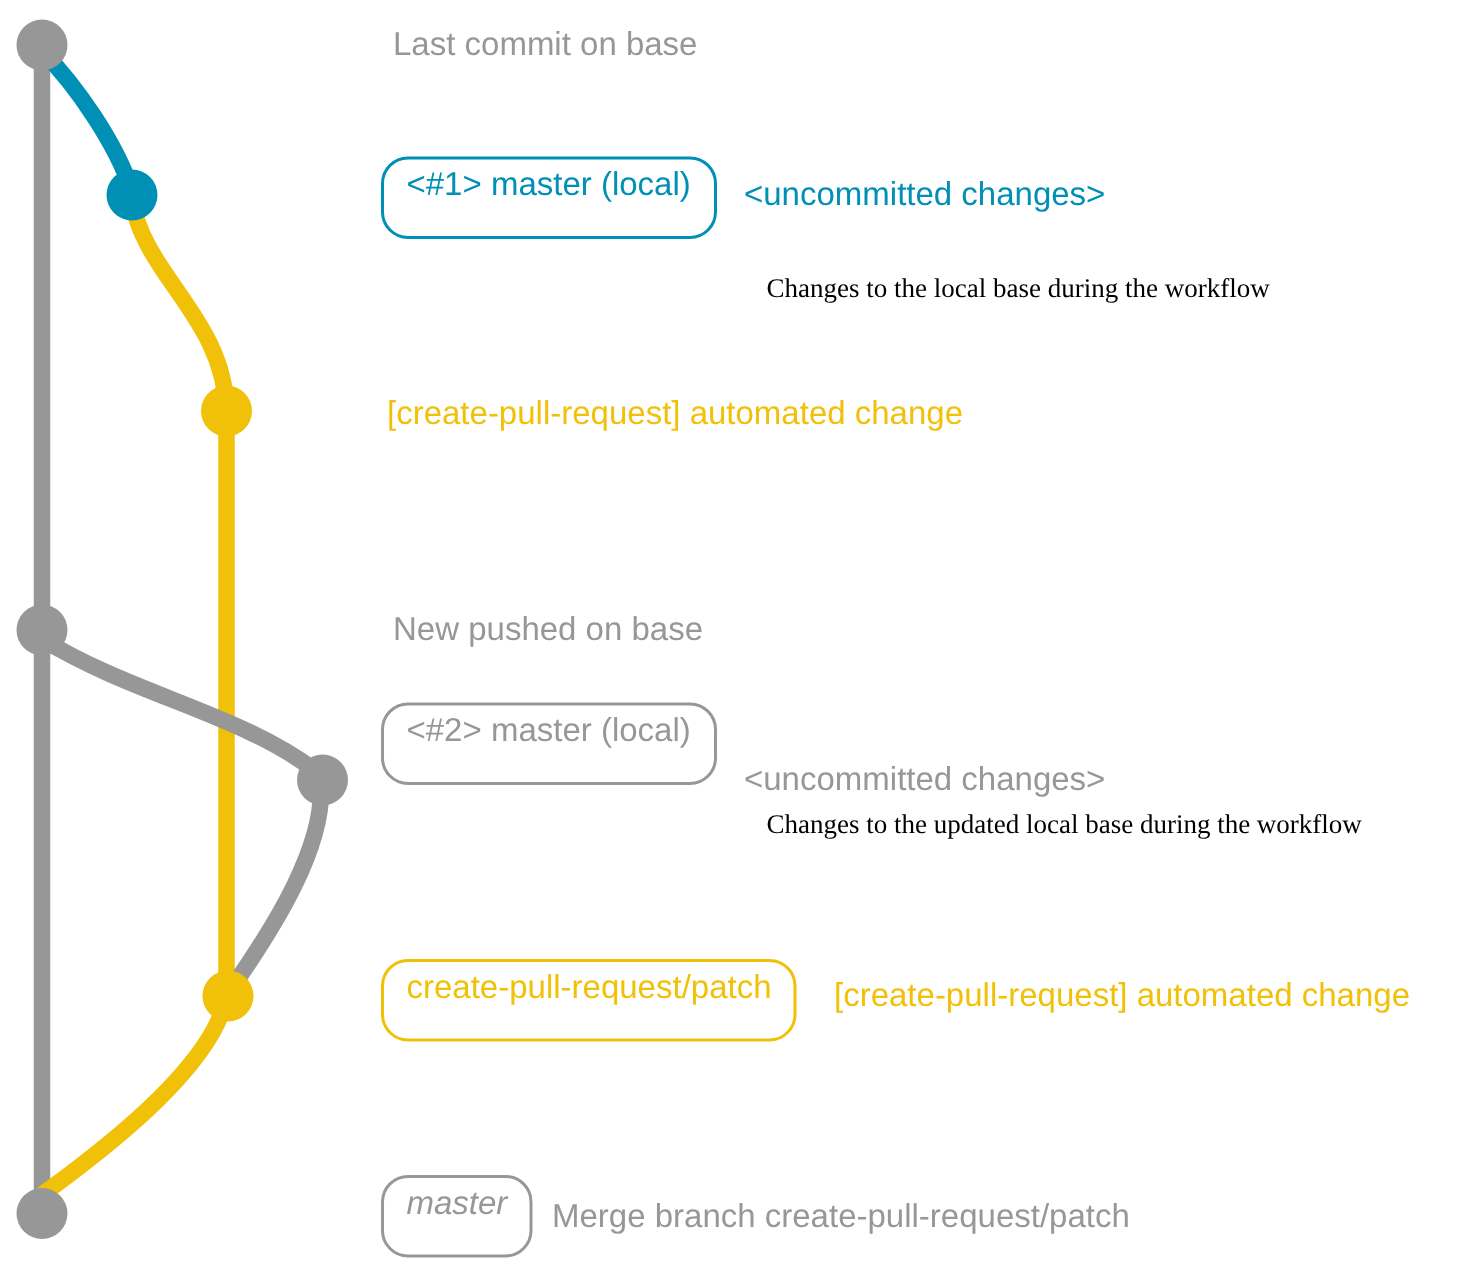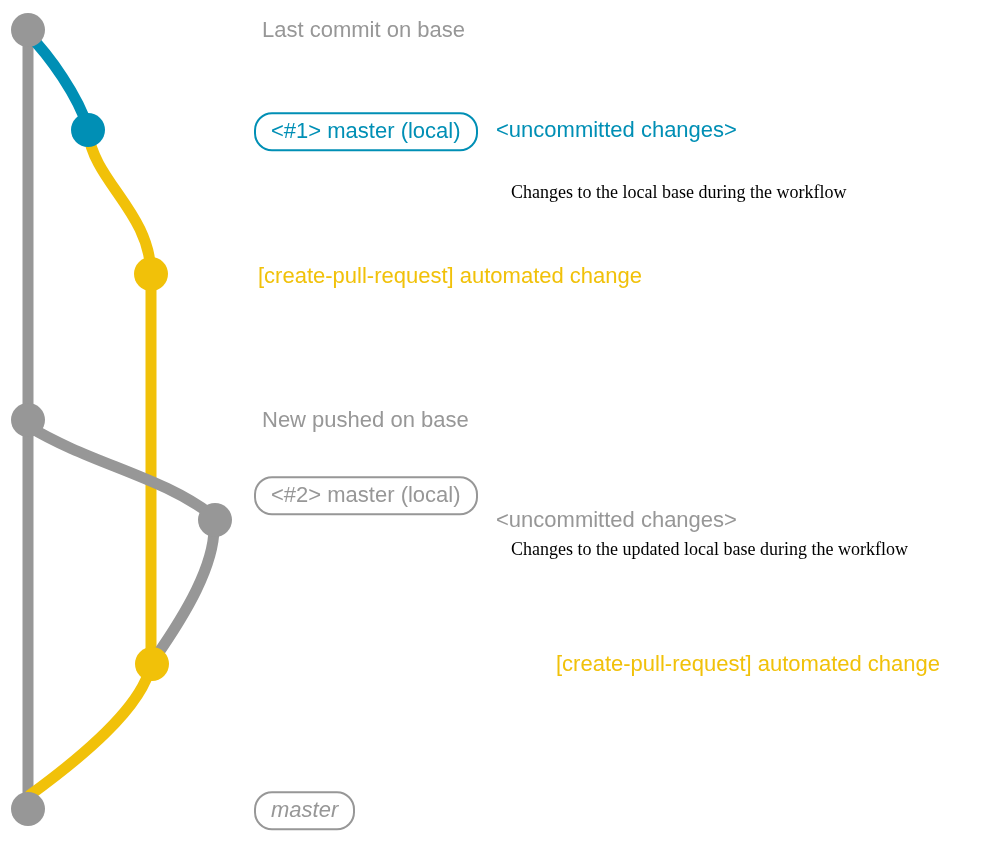--- a/index.html
+++ b/index.html
@@ -41,21 +41,21 @@
   }
   .badge {
     position: absolute;
     transform: translateY(-50%);
     font-size: 22px;
     line-height: 1.2;
     white-space: nowrap;
     background: var(--background, #fff);
     border: 2px solid;
     border-radius: 18px;
-    padding: 4px 15px 5px 15px;
+    padding: 4px 15px 21px 15px;
   }
   .note {
     position: absolute;
     transform: translateY(-50%);
     font-family: "Liberation Serif", serif;
     font-size: 18px;
     line-height: 1.2;
     color: var(--note_text, #000);
     white-space: nowrap;
   }
@@ -94,17 +94,19 @@
   <div class="note" style="left:511px; top:161px;margin-top:32px;">Changes to the local base during the workflow</div>
 
   <div class="msg yellow" style="left:258px; top:276px;">[create-pull-request] automated change</div>
 
   <div class="msg gray" style="left:262px; top:420px;">New pushed on base</div>
 
   <div class="badge gray" style="left:254px; top:496px;">&lt;#2&gt; master (local)</div>
   <div class="msg gray" style="left:496px; top:520px;">&lt;uncommitted changes&gt;</div>
   <div class="note" style="left:511px; top:550px;">Changes to the updated local base during the workflow</div>
 
+  <div class="badge yellow" style="left:254px; top:667px;">create-pull-request/patch</div>
   <div class="msg yellow" style="left:556px; top:664px;">[create-pull-request] automated change</div>
 
   <div class="badge gray" style="left:254px; top:811px;font-style:italic;">master</div>
+  <div class="msg gray" style="left:368px; top:811px;">Merge branch create-pull-request/patch</div>
 
 </div>
 
 </body></html>

